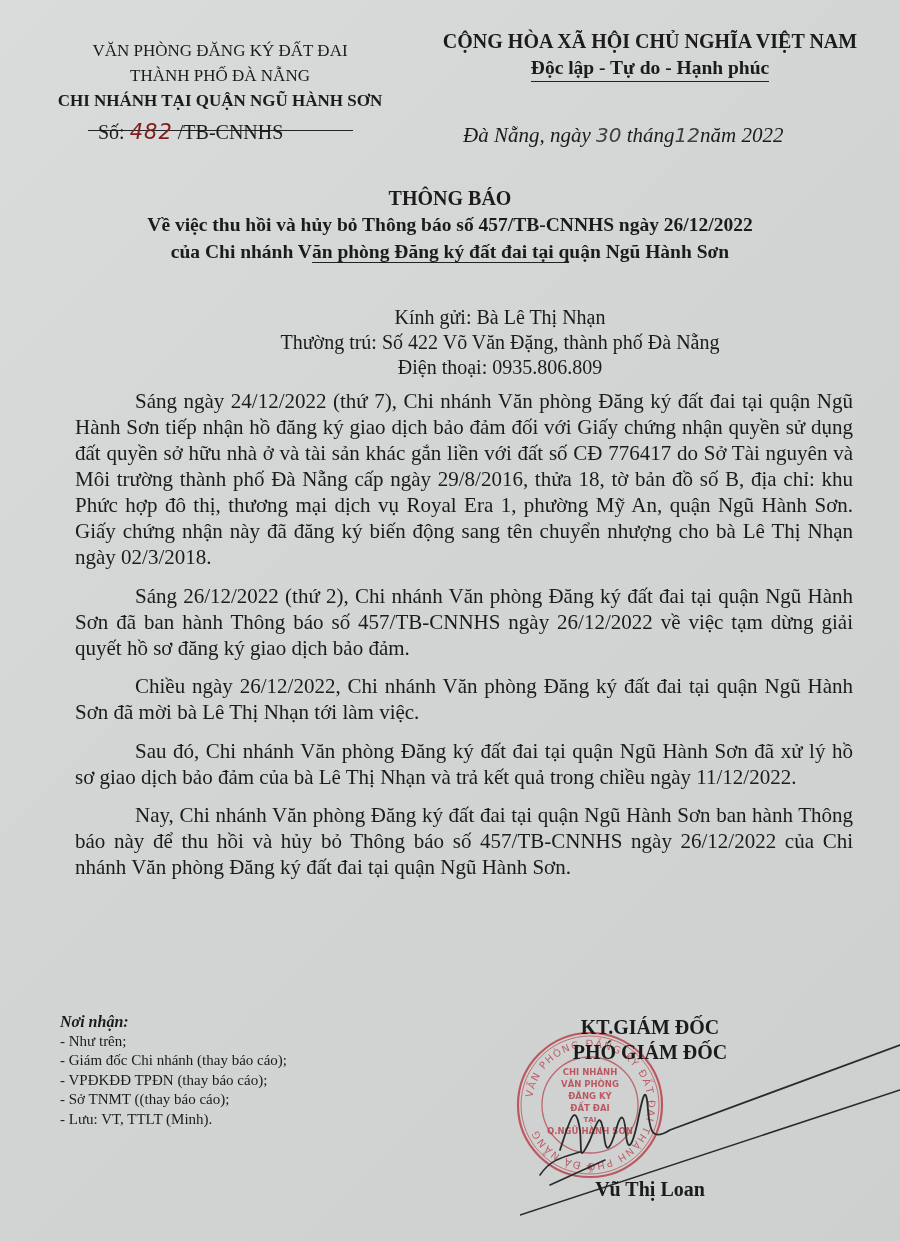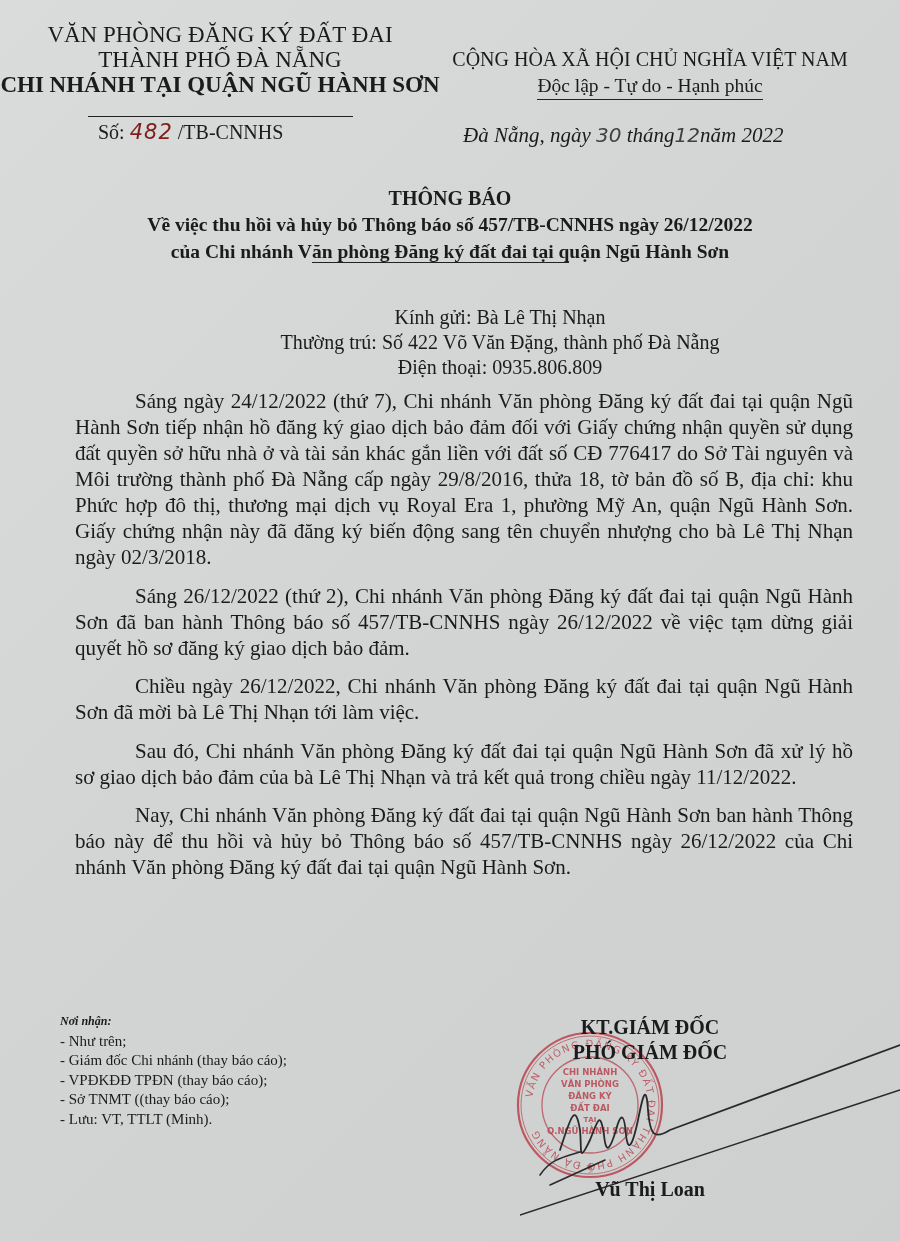--- a/index.html
+++ b/index.html
@@ -4,38 +4,38 @@
   <style>
     html, body { margin: 0; padding: 0; }
     body {
       width: 900px; height: 1241px; overflow: hidden;
       background: linear-gradient(135deg, #d9dcda 0%, #d2d5d3 45%, #cdd0ce 100%);
       font-family: "Liberation Serif", "DejaVu Serif", serif;
       color: #1b1b1b;
       position: relative;
     }
     .abs { position: absolute; white-space: nowrap; }
-    .hdr-left { left: 0; top: 22px; width: 440px; text-align: center; font-size: 23px; line-height: 25px; }
+    .hdr-left { left: 0; top: 38px; width: 440px; text-align: center; font-size: 17px; line-height: 25px; }
     .hdr-left .bold { font-weight: bold; }
     .hdr-left .ul { display: inline-block; width: 265px; border-top: 1.5px solid #222; margin-top: 2px; }
     .so-line { left: 98px; top: 120px; font-size: 20px; }
     .so-line .hand { font-family: "DejaVu Sans", sans-serif; font-style: italic; font-weight: 300; font-size: 21px; color: #7f1d1d; letter-spacing: 1px; }
-    .hdr-right { left: 405px; top: 46px; width: 490px; text-align: center; font-size: 20px; font-weight: normal; line-height: 26px; }
+    .hdr-right { left: 405px; top: 28px; width: 490px; text-align: center; font-size: 20px; font-weight: bold; line-height: 26px; }
     .hdr-right .motto { display: inline-block; border-bottom: 1.5px solid #222; padding-bottom: 0; font-size: 19.5px; }
     .date-line { left: 463px; top: 123px; font-size: 21px; font-style: italic; }
     .date-line .hand { font-family: "DejaVu Sans", sans-serif; font-style: italic; font-size: 20px; color: #404040; }
     .title-block { left: 40px; top: 185px; width: 820px; text-align: center; font-weight: bold; }
     .title-block .t1 { font-size: 20px; line-height: 26px; }
     .title-block .t2 { font-size: 19.5px; line-height: 27px; }
     .title-block .ul-span { border-bottom: 1.5px solid #222; }
     .recipient { left: 200px; top: 305px; width: 600px; text-align: center; font-size: 20px; line-height: 25px; }
     .body { left: 75px; top: 388px; width: 778px; font-size: 21px; line-height: 26px; text-align: justify; }
     .body p { margin: 0 0 12.5px 0; text-indent: 60px; text-align: justify; white-space: normal; }
     .recv { left: 60px; top: 1012px; font-size: 15px; line-height: 19.5px; }
-    .recv .ttl { font-style: italic; font-weight: bold; font-size: 12px; }
+    .recv .ttl { font-style: italic; font-weight: bold; font-size: 16px; }
     .sign { left: 500px; top: 1015px; width: 300px; text-align: center; font-weight: bold; font-size: 20px; line-height: 25px; }
     .signer { left: 500px; top: 1178px; width: 300px; text-align: center; font-weight: bold; font-size: 20px; }
     .stamp { left: 515px; top: 1030px; width: 150px; height: 150px; }
     .signature { left: 520px; top: 1040px; width: 380px; height: 180px; }
   </style>
 </head>
 <body>
 
 <div class="abs hdr-left">
   <div>VĂN PHÒNG ĐĂNG KÝ ĐẤT ĐAI</div>

